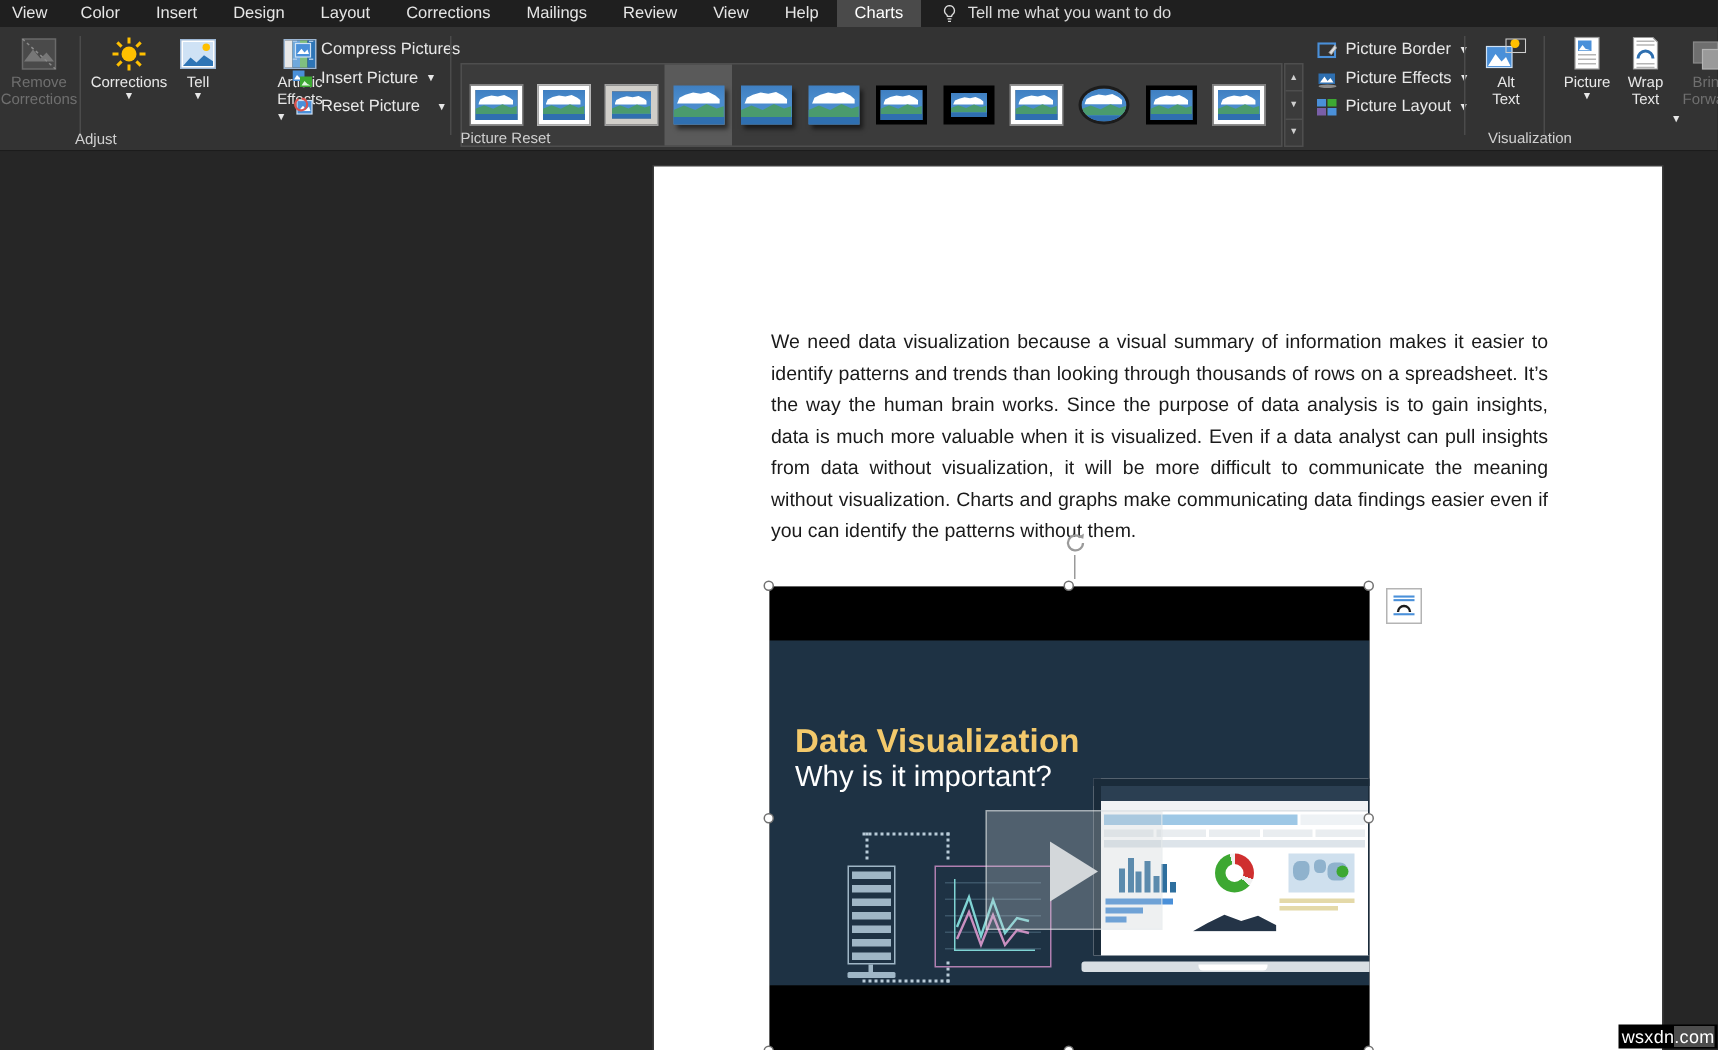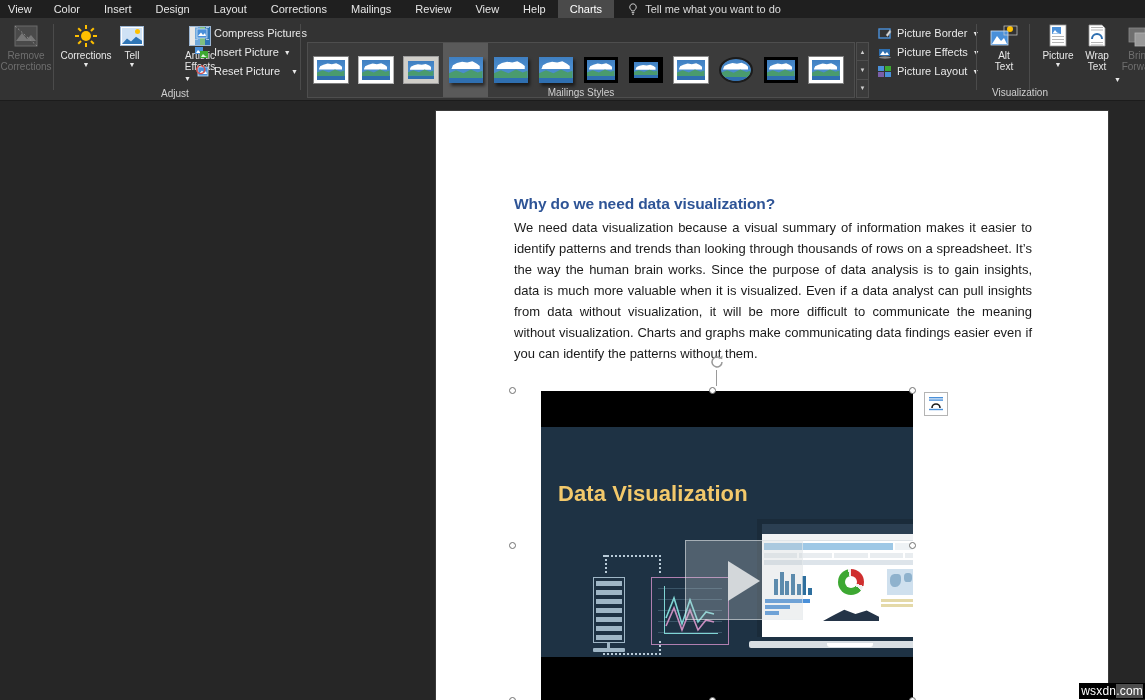--- a/index.html
+++ b/index.html
@@ -37,21 +37,21 @@
   
   .ribbon {
     position: absolute; left: 0; top: 18px;
     width: 1145px; height: 83px;
     background: #333333;
     border-bottom: 1px solid #1c1c1c;
   }
   .group { position: absolute; top: 0; height: 83px; }
   .group-label {
     position: absolute; bottom: 2px; left: 0; right: 0;
-    text-align: center; color: #d0d0d0; font-size: 10px;
+    text-align: left; color: #d0d0d0; font-size: 10px;
   }
   .grp-sep {
     position: absolute; top: 6px; width: 1px; height: 66px;
     background: #4b4b4b;
   }
 
   
   .bigbtn {
     position: absolute; top: 4px;
     width: 52px;
@@ -174,21 +174,21 @@
   .doc-p {
     position: absolute; left: 78px; top: 106px;
     width: 518px;
     color: #1a1a1a; font-size: 13px; line-height: 21px;
     text-align: justify;
     font-family: "Liberation Sans", sans-serif;
   }
 
   
   .picwrap { position: absolute; left: 77px; top: 280px; width: 400px; height: 310px; }
-  .pic { position: absolute; inset: 0; background: #0b0b0b; overflow: hidden; margin-left: 28px; }
+  .pic { position: absolute; inset: 0; background: #0b0b0b; overflow: hidden; }
   .pic .band-top { position: absolute; left:0; right:0; top:0; height: 36px; background:#000; }
   .pic .band-bot { position: absolute; left:0; right:0; bottom:0; height: 44px; background:#000; }
   .pic .mid { position: absolute; left:0; right:0; top:36px; bottom:44px; background:#1e3244; }
   .pv-title {
     position: absolute; left: 17px; top: 54px;
     color: #f3c96b; font-size: 22px; font-weight: bold; letter-spacing: .1px;
   }
   .pv-sub {
     position: absolute; left: 17px; top: 80px;
     color: #ffffff; font-size: 19.5px; font-weight: 300;
@@ -556,21 +556,21 @@
         <rect x="0" y="7" width="6" height="5" fill="#7a5fa8"></rect>
         <rect x="7" y="7" width="6" height="5" fill="#4a90d9"></rect>
       </svg>
     </span>
     <span>Picture Layout</span>
     <span style="font-size:7px;">▼</span>
   </div>
 
   <div class="grp-sep" style="left:976px;"></div>
 
-  <div class="group-label" style="left:307px; width:548px;">Mailings Styles</div>
+  <div class="group-label" style="left:307px; width:548px;">Picture Reset</div>
 
   <div class="bigbtn" style="left:984px; width:40px;">
     <span class="ico">
       <svg width="30" height="24" viewBox="0 0 30 24">
         <rect x="2" y="7" width="17" height="14" fill="#4a90d9" stroke="#cfe2f5" stroke-width=".8"></rect>
         <path d="M3 20 L8 12 L12 17 L15 14 L18 20 Z" fill="#ffffff"></path>
         <circle cx="21" cy="5" r="3" fill="#ffc000"></circle>
         <rect x="15" y="2" width="13" height="9" fill="none" stroke="#cfcfcf" stroke-width=".7"></rect>
       </svg>
     </span>
@@ -621,29 +621,29 @@
       </svg>
     </span>
     <span>Bring</span>
     <span>Forward</span>
   </div>
 </div>
 
 <div class="canvas">
   <div class="page">
 
-    <div class="doc-h">Why do we need data visualization?</div>
     <div class="doc-p">We need data visualization because a visual summary of information makes it easier to identify patterns and trends than looking through thousands of rows on a spreadsheet. It’s the way the human brain works. Since the purpose of data analysis is to gain insights, data is much more valuable when it is visualized. Even if a data analyst can pull insights from data without visualization, it will be more difficult to communicate the meaning without visualization. Charts and graphs make communicating data findings easier even if you can identify the patterns without them.</div>
 
     <div class="picwrap">
       <div class="pic">
         <div class="band-top"></div>
         <div class="mid">
 
           <div class="pv-title">Data Visualization</div>
+          <div class="pv-sub">Why is it important?</div>
 
           <div class="laptop">
             <div class="screen">
               <div class="lp-nav"></div>
               <div class="lp-nav2"></div>
               <div class="lp-row">
                 <div class="lp-bar" style="flex:3; background:#9ec8e6;"></div>
                 <div class="lp-bar" style="flex:1; background:#eef2f5;"></div>
               </div>
               <div class="lp-row" style="padding:1px 2px;">

